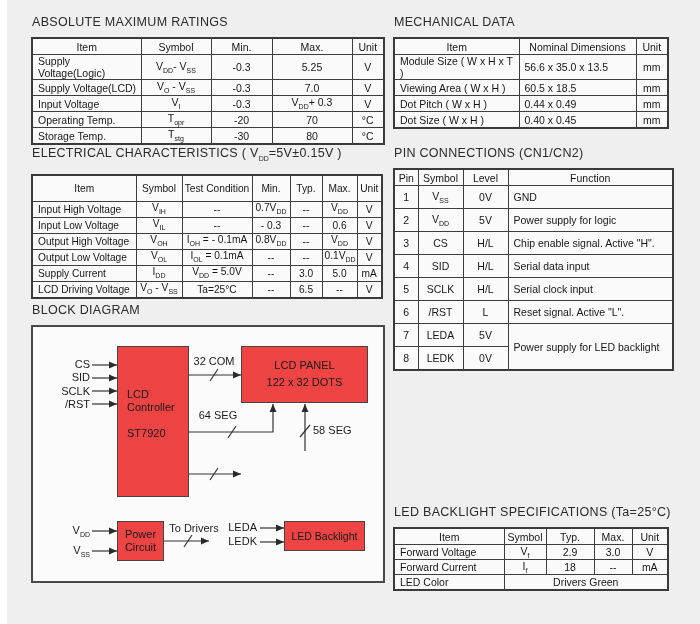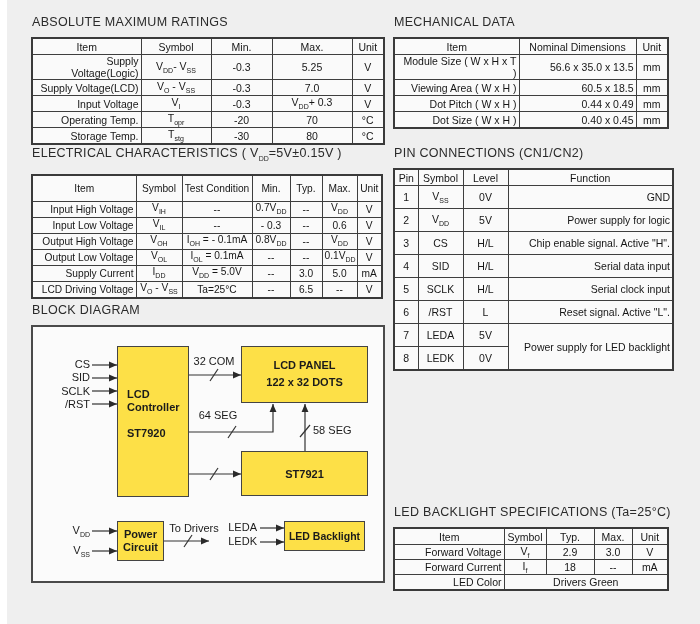--- a/index.html
+++ b/index.html
@@ -6,30 +6,30 @@
   .page{position:relative;width:700px;height:624px;background:#efefef;overflow:hidden;
         font-family:"Liberation Sans", sans-serif;color:#1b1b1b;}
   .left-strip{position:absolute;left:0;top:0;width:7px;height:624px;background:#ffffff;}
   .sec{position:absolute;}
   .sec h2{font-size:12.5px;line-height:14px;font-weight:400;letter-spacing:.3px;
           margin:0 0 8px 1px;color:#2a2a2a;white-space:nowrap;}
   table{border-collapse:collapse;table-layout:fixed;background:#fafafa;border:2px solid #3a3a3a;}
   th,td{border:1px solid #3e3e3e;font-size:10.5px;font-weight:400;text-align:center;
         padding:0 2px;color:#161616;overflow:hidden;}
   th{height:15px;} td{height:15px;}
-  td.al{text-align:right;padding-left:5px;margin-top:36px;}
+  td.al{text-align:left;padding-left:5px;margin-top:36px;}
   sub{font-size:7px;letter-spacing:0;}
   .t-elec th,.t-elec td{font-size:10.2px;}
   .t-elec th{height:25px;line-height:11px;}
   .t-pins td{height:22px;}
   .t-led td{height:14px;}
   
   .diagram{position:relative;margin-top:7px;width:354px;height:258px;background:#fbfbfb;
            border:2px solid #4a4a4a;box-sizing:border-box;font-size:11px;}
-  .bx{position:absolute;border:1.5px solid #444;box-sizing:border-box;background:#fde047;font-weight:bold;}
+  .bx{position:absolute;border:1.5px solid #444;box-sizing:border-box;background:#ef4444;}
   .ctrl{left:84px;top:19px;width:72px;height:151px;padding:41px 0 0 9px;line-height:13px;}
   .ctrl .part{margin-top:13px;}
   .panel{left:208px;top:19px;width:127px;height:57px;text-align:center;padding-top:10px;line-height:17px;}
   .drv{left:208px;top:124px;width:127px;height:45px;display:flex;align-items:center;justify-content:center;}
   .pwr{left:84px;top:194px;width:47px;height:40px;text-align:center;padding-top:6px;line-height:13px;}
   .blt{left:251px;top:194px;width:81px;height:30px;display:flex;align-items:center;justify-content:center;font-size:10.5px;}
   .dlab{position:absolute;line-height:13px;white-space:nowrap;text-align:right;}
   .r{text-align:right;} .c{text-align:center;}
   .wires{position:absolute;left:0;top:0;}
 </style>
@@ -334,23 +334,20 @@
 
       <div class="bx panel">
         <div>LCD  PANEL</div>
         <div>122 x 32 DOTS</div>
       </div>
 
       <div class="dlab c" style="left:156px;top:28px;width:50px;">32 COM</div>
       <div class="dlab c" style="left:162px;top:82px;width:46px;">64 SEG</div>
       <div class="dlab" style="left:280px;top:97px;">58 SEG</div>
 
-      <div class="bx drv">
-        <div>ST7921</div>
-      </div>
 
       <div class="dlab r" style="left:20px;top:197px;width:37px;">V<sub>DD</sub></div>
       <div class="dlab r" style="left:20px;top:217px;width:37px;">V<sub>SS</sub></div>
 
       <div class="bx pwr">
         <div>Power</div>
         <div>Circuit</div>
       </div>
 
       <div class="dlab c" style="left:132px;top:195px;width:58px;">To Drivers</div>

